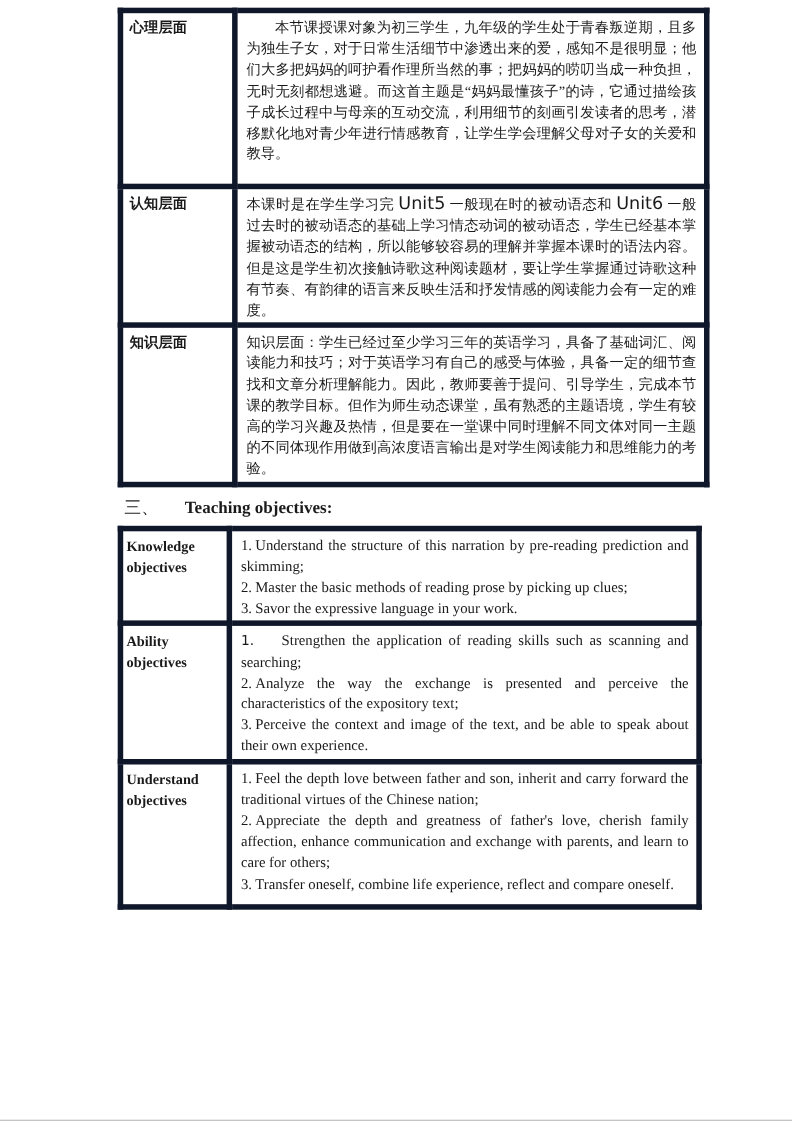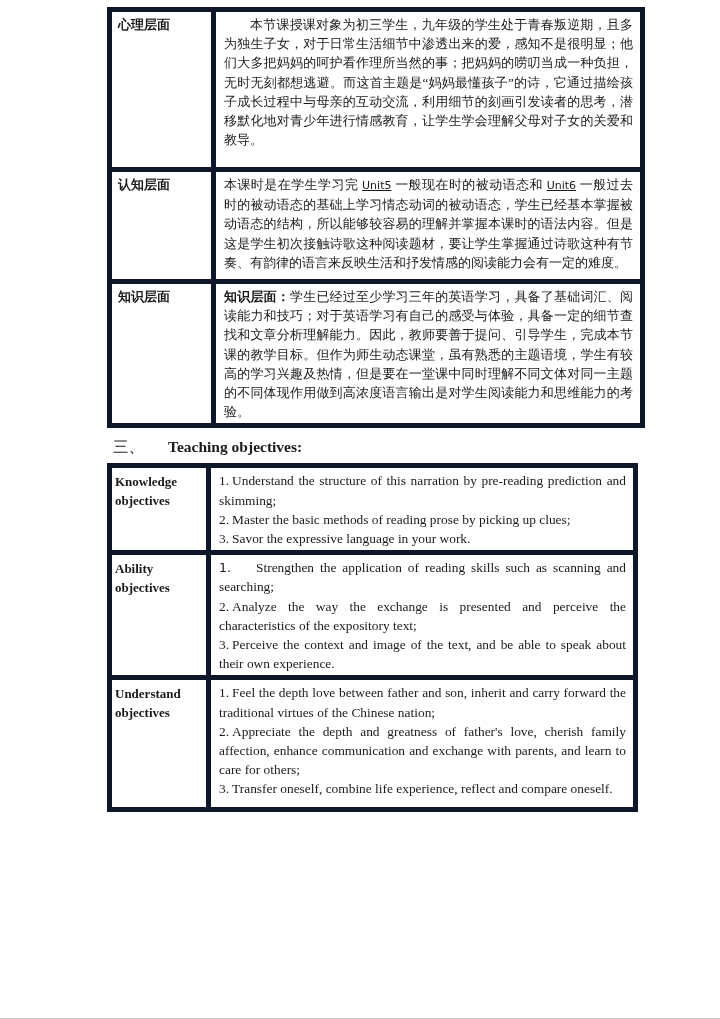--- a/index.html
+++ b/index.html
@@ -69,25 +69,24 @@
   }
   .t1r1 { height: 160px; }
   .t1r2 { height: 112px; }
   .t1r3 { height: 137px; }
   .t2r1 { height: 75px; }
   .t2r2 { height: 115px; }
   .t2r3 { height: 132px; }
   .t2r4 { height: 40px; }
 
   .indent-first { text-indent: 2em; }
-  .bold { font-weight: bold; }
+  .bold { font-weight: normal; }
   .sans {
     font-family: "DejaVu Sans", "Liberation Sans", sans-serif;
-    font-size: 11px;
-    text-decoration: underline;
+    font-size: 16px;
   }
   .obj-item {
     font-size: 13.4px;
     line-height: 19.2px;
     text-align: justify;
   }
   .obj-item .marker { margin-right: 3px; }
   .obj-item.tabbed .marker {
     display: inline-block;
     width: 37px;

